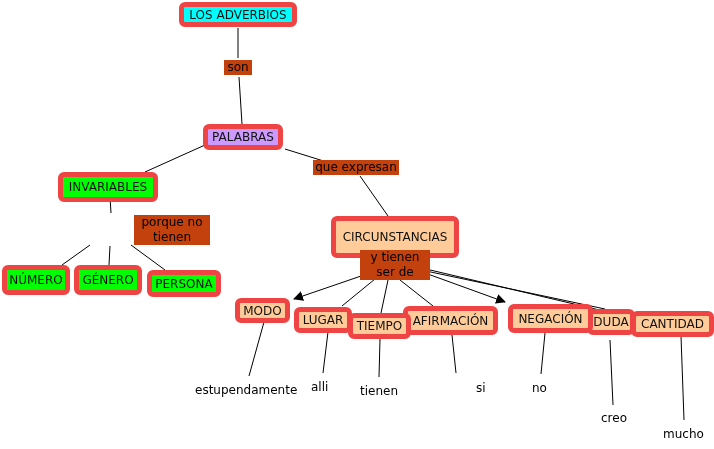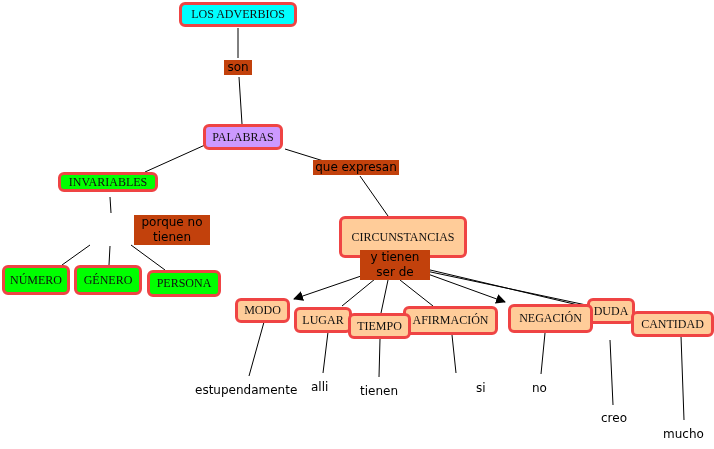--- a/index.html
+++ b/index.html
@@ -1,21 +1,21 @@
 <!DOCTYPE html>
 <html><head>
 <meta charset="utf-8">
 <style>
   html, body { margin:0; padding:0; background:#ffffff; }
   body { width:714px; height:449px; position:relative; overflow:hidden;
          font-family:"DejaVu Sans", sans-serif; font-size:12px; color:#000; }
   svg.links { position:absolute; left:0; top:0; width:714px; height:449px; }
-  .node { position:absolute; box-sizing:border-box; border:3px solid #ef4444;
+  .node { position:absolute; box-sizing:border-box; border:5px solid #ef4444;
           border-radius:6px; display:flex; align-items:center; justify-content:center;
-          white-space:nowrap; font-size:12px; color:#111;font-family:Liberation Serif, serif; }
+          white-space:nowrap; font-size:12px; color:#111; }
   .cyan { background:#00ffff; }
   .purple { background:#cc99ff; }
   .green { background:#00ff00; }
   .orange { background:#ffcc99; }
   .label { position:absolute; text-align:center; background:#c2410c; font-size:12px;
            line-height:15px; white-space:nowrap; }
   .leaf { position:absolute; font-size:12px; white-space:nowrap; }
 </style>
 </head>
 <body>
@@ -49,30 +49,30 @@
     <line x1="380" y1="339" x2="379" y2="377"></line>
     <line x1="452" y1="335" x2="456" y2="373"></line>
     <line x1="545" y1="333" x2="541" y2="374"></line>
     <line x1="610" y1="340" x2="613" y2="405"></line>
     <line x1="681" y1="336" x2="684" y2="420"></line>
   </g>
 </svg>
 
 <div class="node cyan" style="left:179px;top:2px;width:118px;height:25px;">LOS ADVERBIOS</div>
 <div class="node purple" style="left:203px;top:124px;width:80px;height:26px;">PALABRAS</div>
-<div class="node green" style="left:58px;top:172px;width:100px;height:20px;">INVARIABLES</div>
+<div class="node green" style="left:58px;top:172px;width:100px;height:30px;">INVARIABLES</div>
 <div class="node green" style="left:2px;top:265px;width:68px;height:30px;">NÚMERO</div>
 <div class="node green" style="left:74px;top:265px;width:68px;height:30px;">GÉNERO</div>
 <div class="node green" style="left:147px;top:270px;width:74px;height:27px;">PERSONA</div>
-<div class="node orange" style="left:331px;top:216px;width:128px;height:42px;margin-left:8px;">CIRCUNSTANCIAS</div>
+<div class="node orange" style="left:331px;top:216px;width:128px;height:42px;">CIRCUNSTANCIAS</div>
 <div class="node orange" style="left:235px;top:298px;width:55px;height:25px;text-align:center;">MODO</div>
 <div class="node orange" style="left:294px;top:307px;width:58px;height:26px;">LUGAR</div>
 <div class="node orange" style="left:403px;top:306px;width:95px;height:29px;">AFIRMACIÓN</div>
 <div class="node orange" style="left:348px;top:313px;width:63px;height:26px;">TIEMPO</div>
-<div class="node orange" style="left:587px;top:298px;width:48px;height:26px;">DUDA</div>
+<div class="node orange" style="left:587px;top:309px;width:48px;height:26px;">DUDA</div>
 <div class="node orange" style="left:508px;top:304px;width:85px;height:29px;">NEGACIÓN</div>
 <div class="node orange" style="left:631px;top:311px;width:83px;height:26px;">CANTIDAD</div>
 
 <div class="label" style="left:224px;top:60px;width:28px;">son</div>
 <div class="label" style="left:313px;top:160px;width:86px;">que expresan</div>
 <div class="label" style="left:86px;top:215px;width:76px;white-space:normal;margin-left:48px;">porque no tienen</div>
 <div class="label" style="left:360px;top:250px;width:70px;white-space:normal;">y tienen ser de</div>
 
 <div class="leaf" style="left:195px;top:383px;">estupendamente</div>
 <div class="leaf" style="left:311px;top:380px;">alli</div>

